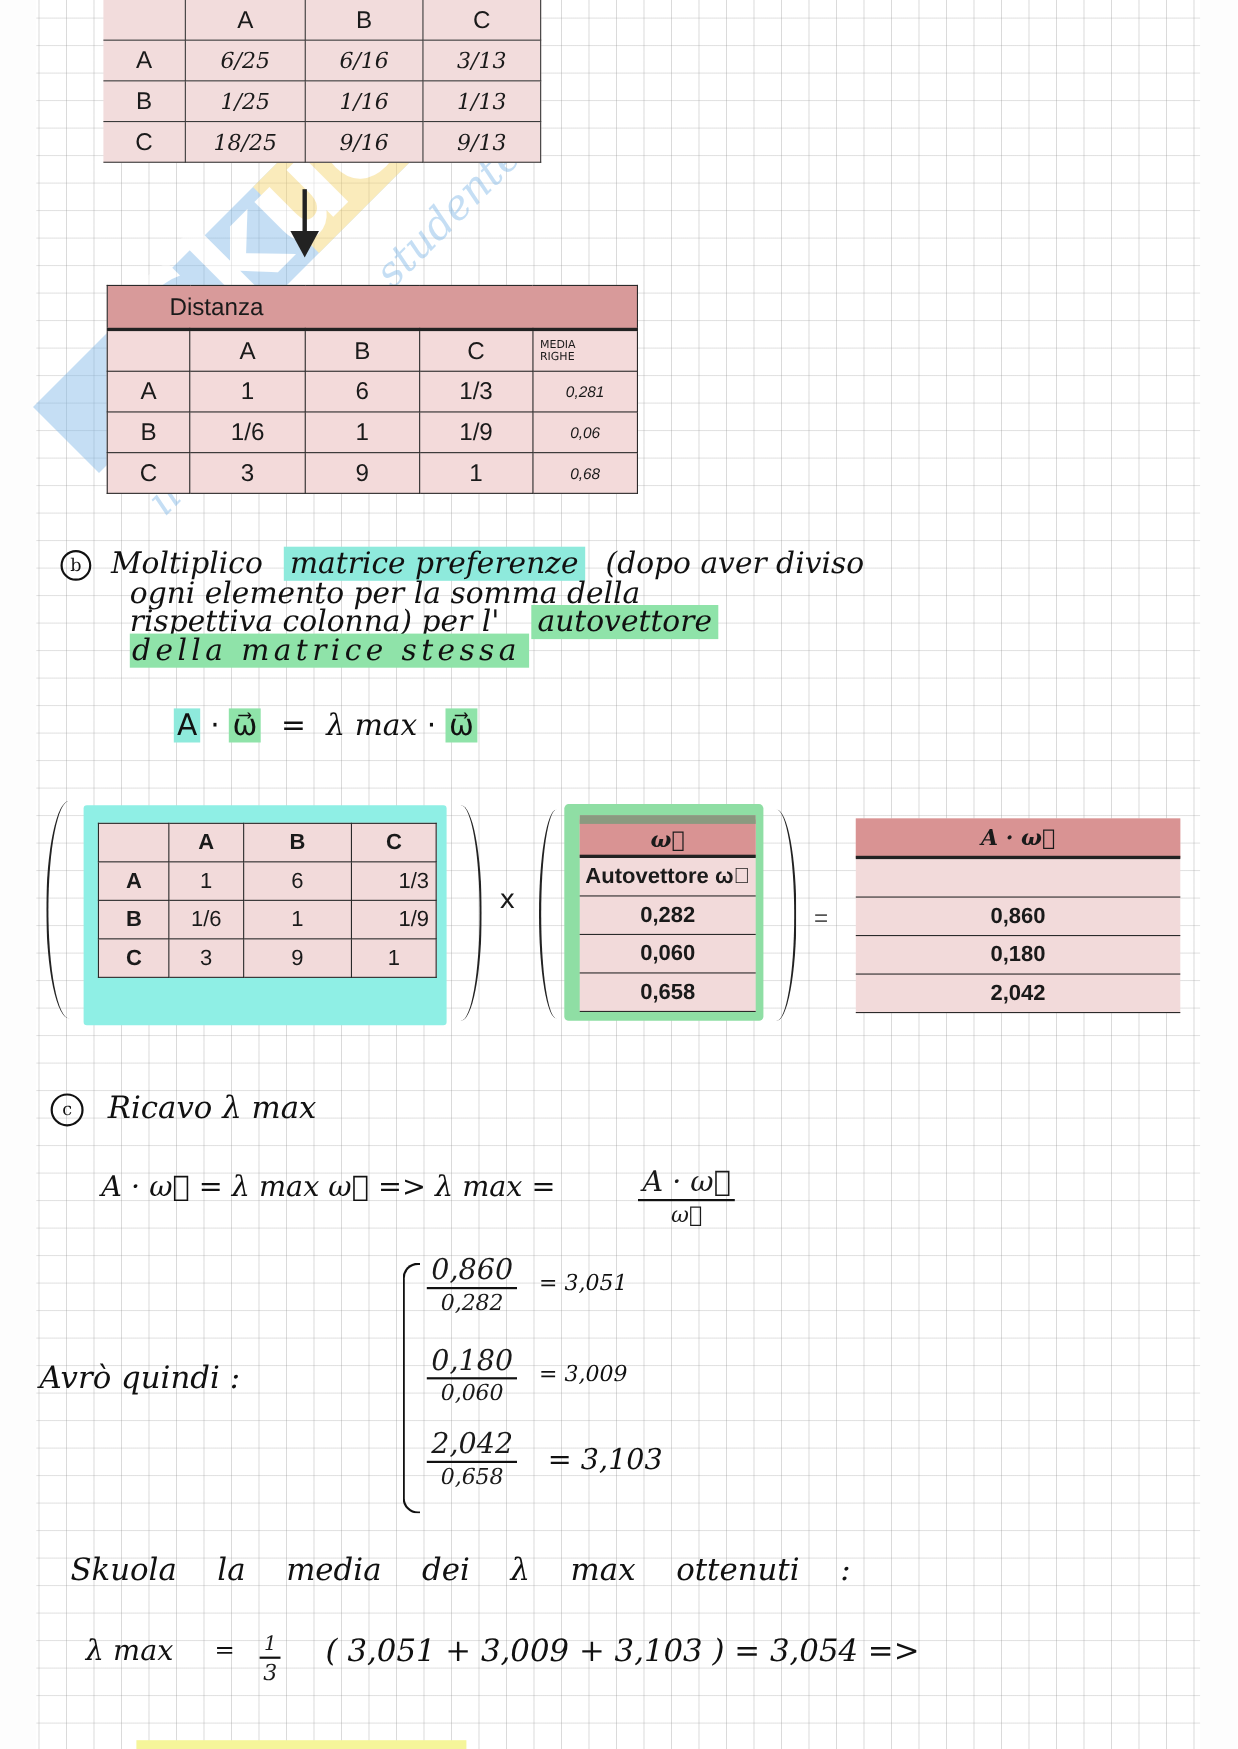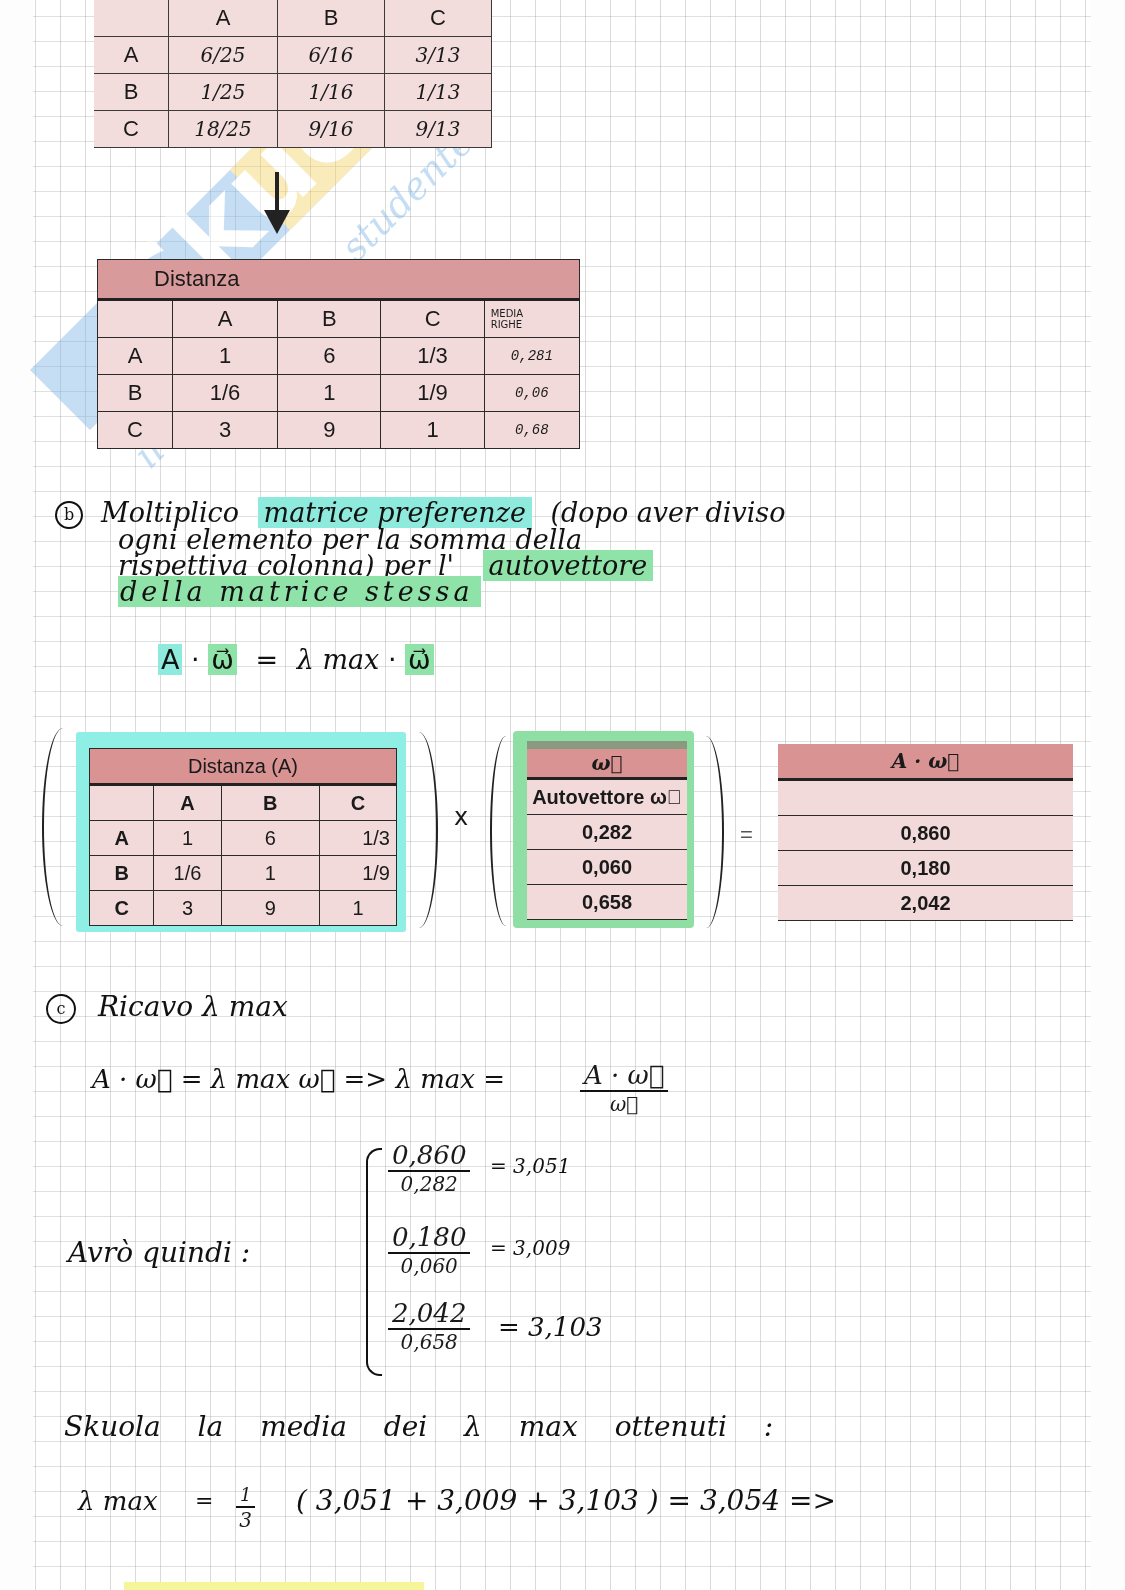--- a/index.html
+++ b/index.html
@@ -36,21 +36,21 @@
   
   .arrow { position: absolute; left: 275px; top: 172px; width: 4px; height: 45px; background: #222; }
   .arrow-head { position: absolute; left: 264px; top: 210px; width: 0; height: 0;
     border-left: 13px solid transparent; border-right: 13px solid transparent; border-top: 24px solid #222; }
 
   
   .t2 { left: 97px; top: 259px; width: 483px; font-size: 22px; background: #f3dada; }
   .t2 td { border: 1.5px solid #2a2a2a; height: 34px; }
   .t2 .title { background: #d89a9a; text-align: left; padding-left: 56px; height: 36px; border-bottom: 3px solid #222; }
   .t2 .small { font-family: "DejaVu Sans", sans-serif; font-size: 10px; line-height: 11px; text-align: left; padding-left: 6px; }
-  .t2 .hwnum { font-family: Liberation Mono, monospace; font-style: italic; font-size: 14px; }
+  .t2 .hwnum { font-family: Liberation Sans, sans-serif; font-style: italic; font-size: 14px; }
 
   
   .hl-cyan { background: #8eeadc; }
   .hl-green { background: #8fe3a9; }
   .hl-yellow { background: #f5f59a; }
   .line-b { font-size: 27px; left: 55px; }
 
   
   .paren { position: absolute; border: 2.5px solid #222; border-top: none; border-bottom: none; border-radius: 50%; }
   .box-cyan { position: absolute; left: 76px; top: 732px; width: 330px; height: 200px; background: #8fefe5; border-radius: 3px; }
@@ -177,23 +177,20 @@
   <span style="font-family:'DejaVu Serif',serif;font-style:italic;">λ max</span>
   <span>·</span>
   <span class="hl-green" style="padding:0 3px;">ω⃗</span>
 </div>
 
 <div class="paren" style="left:42px;top:728px;width:40px;height:198px;border-right:none;"></div>
 <div class="paren" style="left:400px;top:732px;width:36px;height:196px;border-left:none;"></div>
 <div class="box-cyan"></div>
 <table class="t3">
   <tbody>
-      <tr>
-        <td colspan="4" class="title">Distanza (A)</td>
-      </tr>
   <tr>
     <td style="width:64px"></td>
     <td class="b" style="width:66px">A</td>
     <td class="b" style="width:100px">B</td>
     <td class="b" style="width:76px">C</td>
   </tr>
   <tr>
     <td class="b">A</td>
     <td>1</td>
     <td>6</td>
@@ -265,21 +262,21 @@
   <span style="display:inline-block;width:26px;height:26px;border:2px solid #111;border-radius:50%;font-size:16px;text-align:center;line-height:26px;font-style:normal;margin-right:22px;vertical-align:middle;">c</span><span>Ricavo λ max</span>
 </div>
 
 <div class="hand" style="font-size:26px;left:92px;top:1064px;">A · ω⃗ = λ max  ω⃗ =&gt; λ max =</div>
 <div class="frac" style="left:580px;top:1060px;">
   <span class="num">A · ω⃗</span>
   <span class="bar"></span>
   <span class="den">ω⃗</span>
 </div>
 
-<div class="hand" style="font-size:28px;left:68px;top:1236px;">Avrò quindi :</div>
+<div class="hand" style="font-size:28px;left:36px;top:1236px;">Avrò quindi :</div>
 <div class="brace"></div>
 
 <div class="frac" style="left:388px;top:1140px;">
   <span class="num">0,860</span>
   <span class="bar"></span>
   <span class="den">0,282</span>
 </div>
 <div class="hand" style="font-size:20px;left:490px;top:1154px;">= 3,051</div>
 
 <div class="frac" style="left:388px;top:1222px;">

